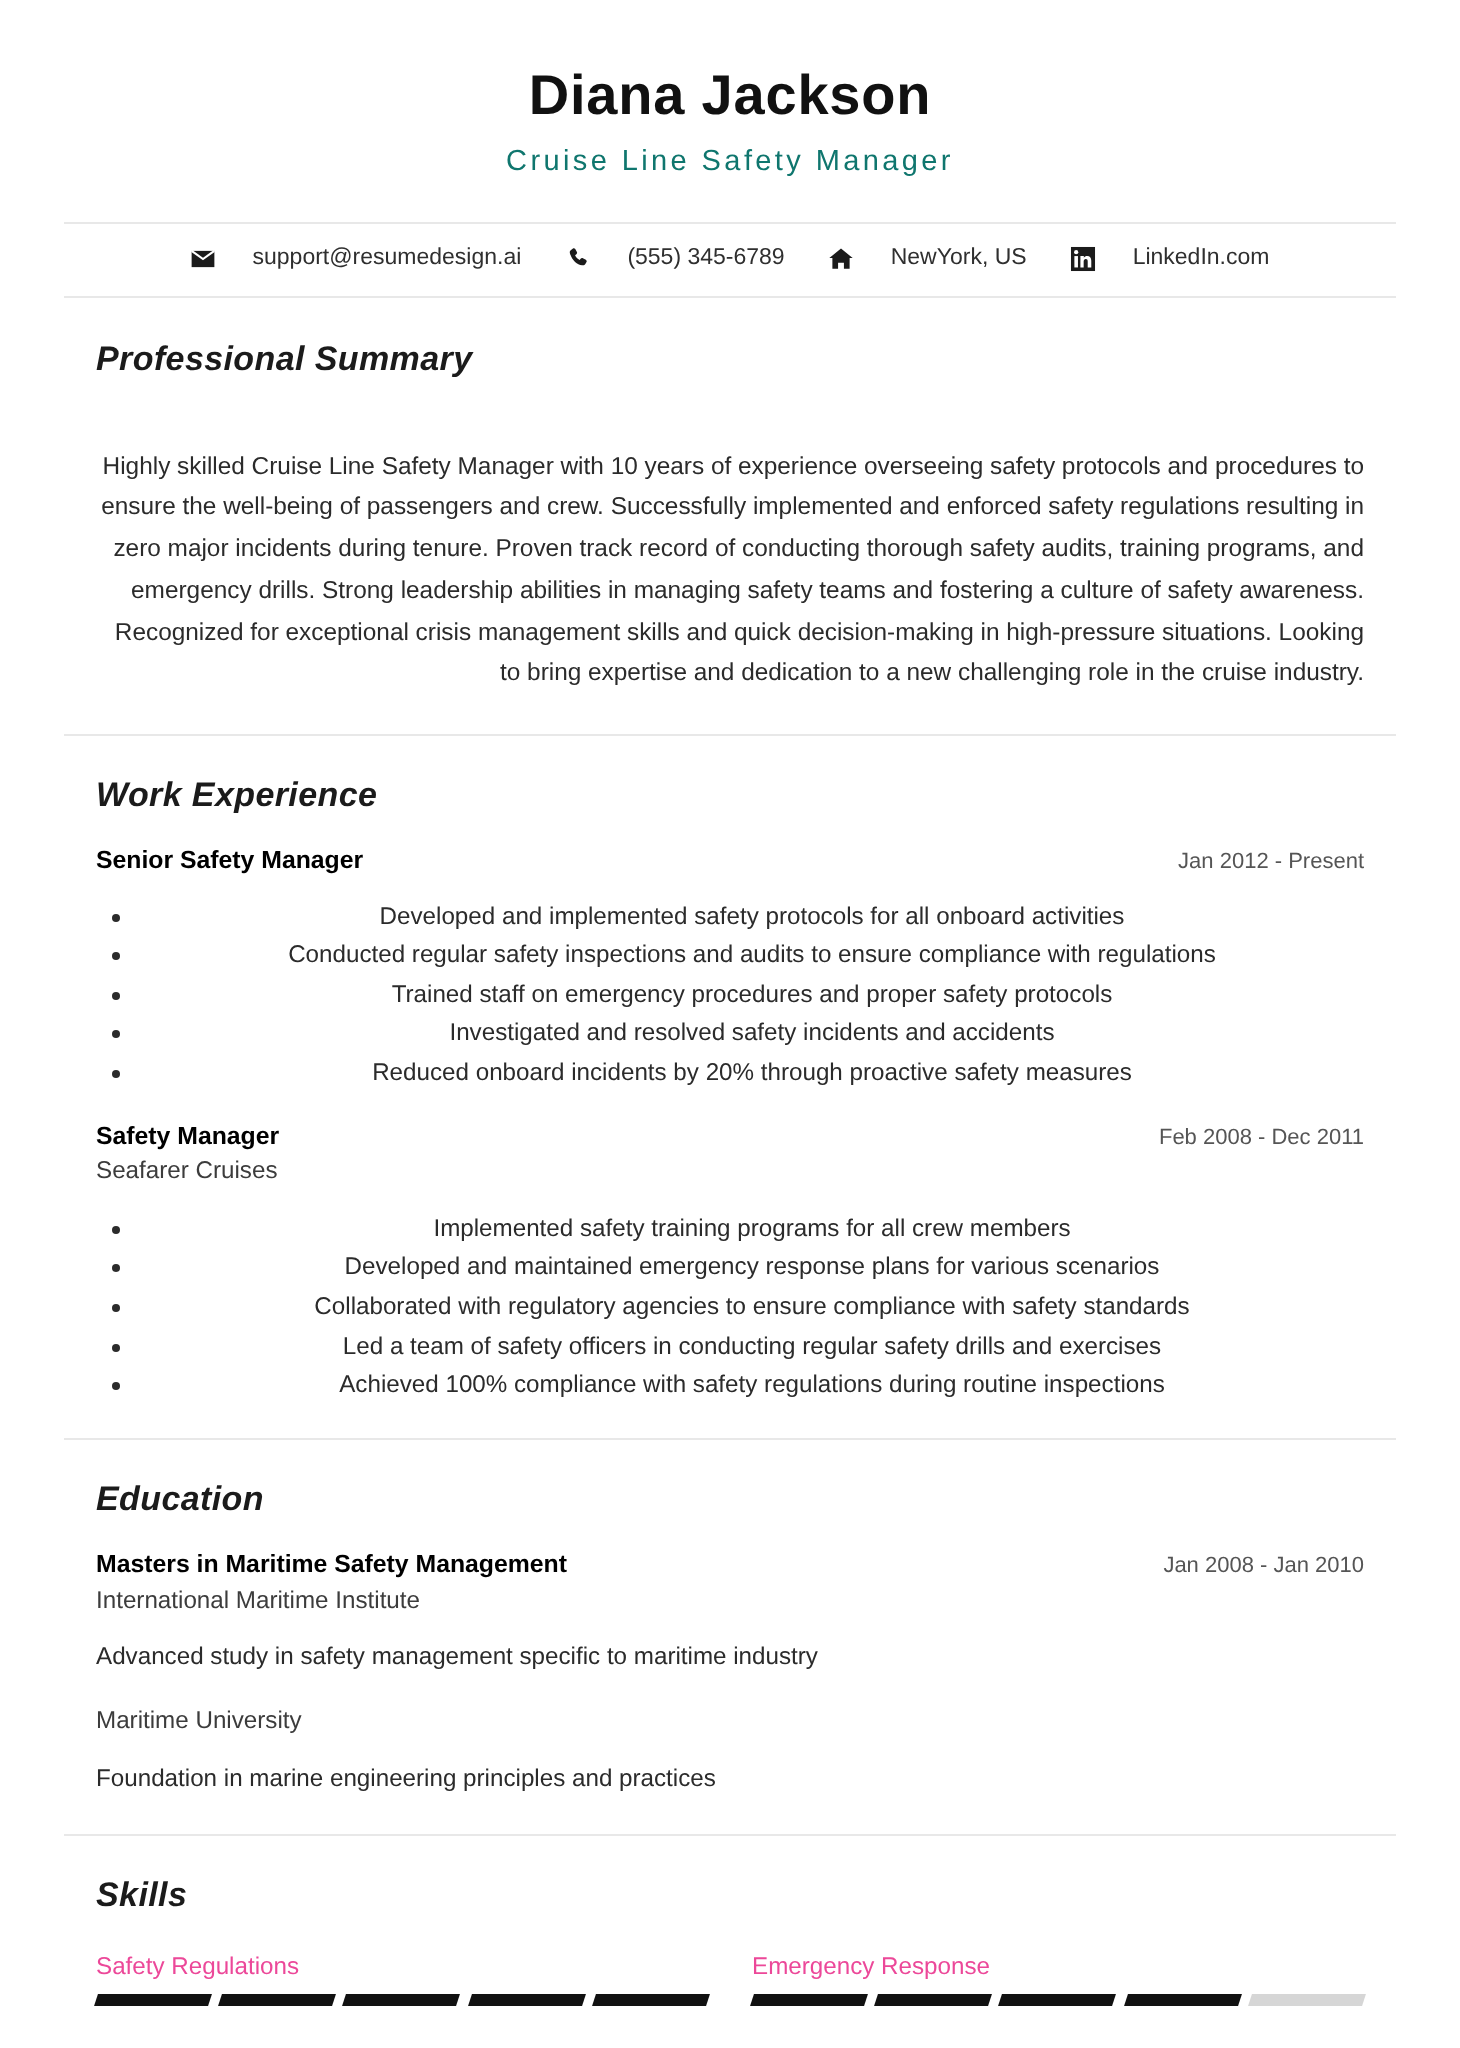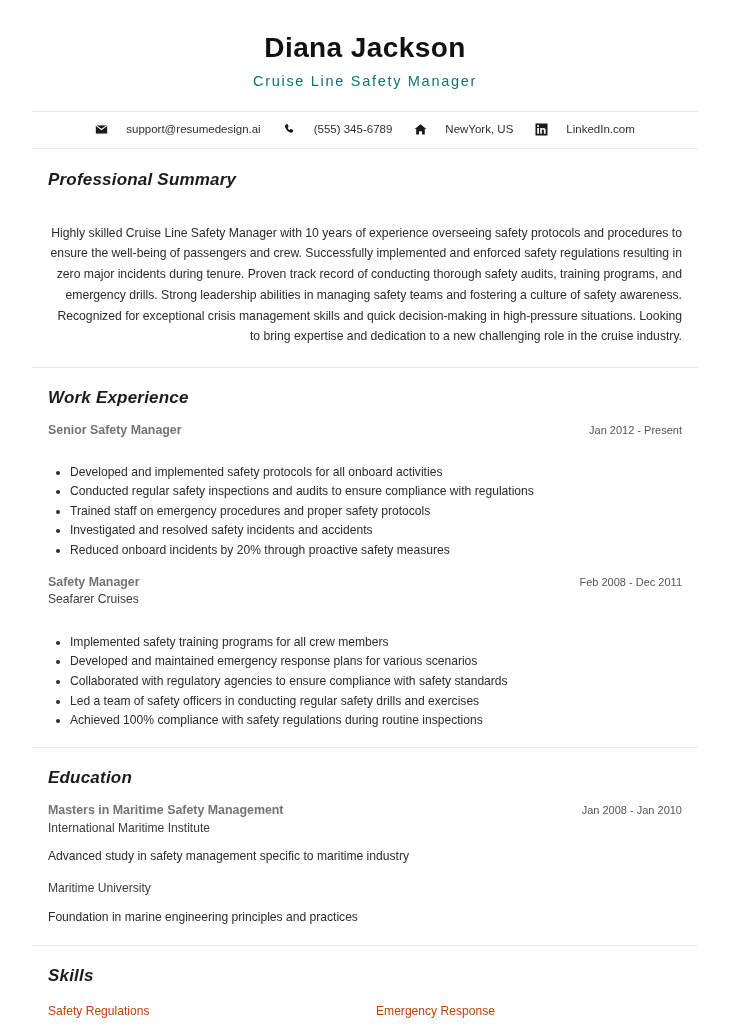--- a/index.html
+++ b/index.html
@@ -90,38 +90,39 @@
   .entry:last-child { margin-bottom: 0; }
   .entry-head {
     display: flex;
     justify-content: space-between;
     align-items: baseline;
     gap: 14px;
   }
   .entry-role {
     font-size: 12.4px;
     font-weight: bold;
-    color: #737373;
+    color: #000000;
     line-height: 1.35;
   }
   .entry-date {
     font-size: 11px;
     color: #555555;
     white-space: nowrap;
     flex-shrink: 0;
   }
   .entry-org {
     font-size: 12.1px;
     color: #3c3c3c;
     line-height: 1.45;
     margin-top: 1px;
   }
   .bullets {
-    margin: 24px 0 0 0;
+    margin: 10px 0 0 0;
     padding-left: 22px;
+    text-align: center;
   }
   .bullets li {
     font-size: 12.1px;
     color: #2b2b2b;
     line-height: 1.62;
   }
   .entry-desc {
     font-size: 12.1px;
     color: #2b2b2b;
     line-height: 1.6;
@@ -139,21 +140,21 @@
     grid-template-columns: 1fr 1fr;
     column-gap: 22px;
     row-gap: 0;
     margin-top: 16px;
   }
   .skill {
     padding-bottom: 12px;
   }
   .skill-name {
     font-size: 12.1px;
-    color: #c2410c;
+    color: #ec4899;
     line-height: 1.5;
     margin-bottom: 5px;
   }
   .skill-bar {
     display: flex;
     gap: 5px;
   }
   .seg {
     flex: 1 1 0;
     height: 6px;

